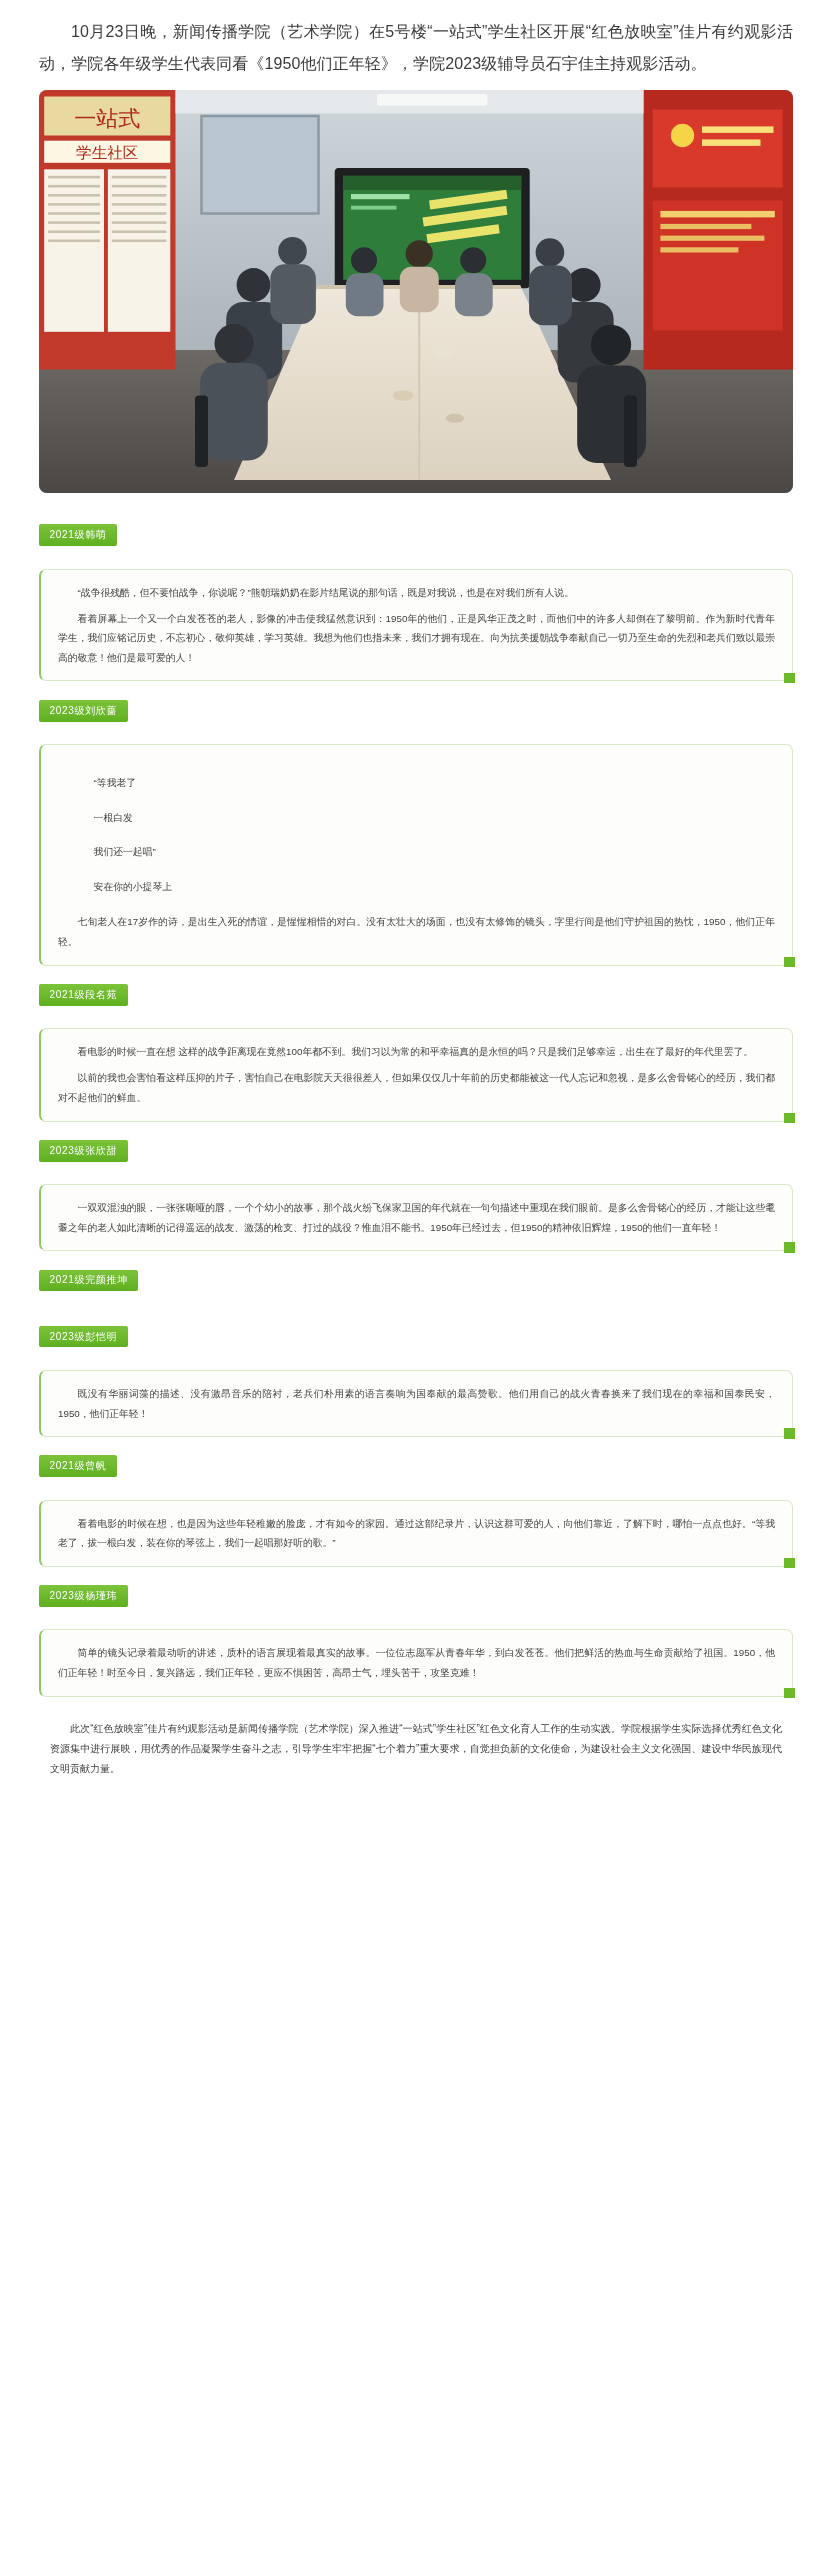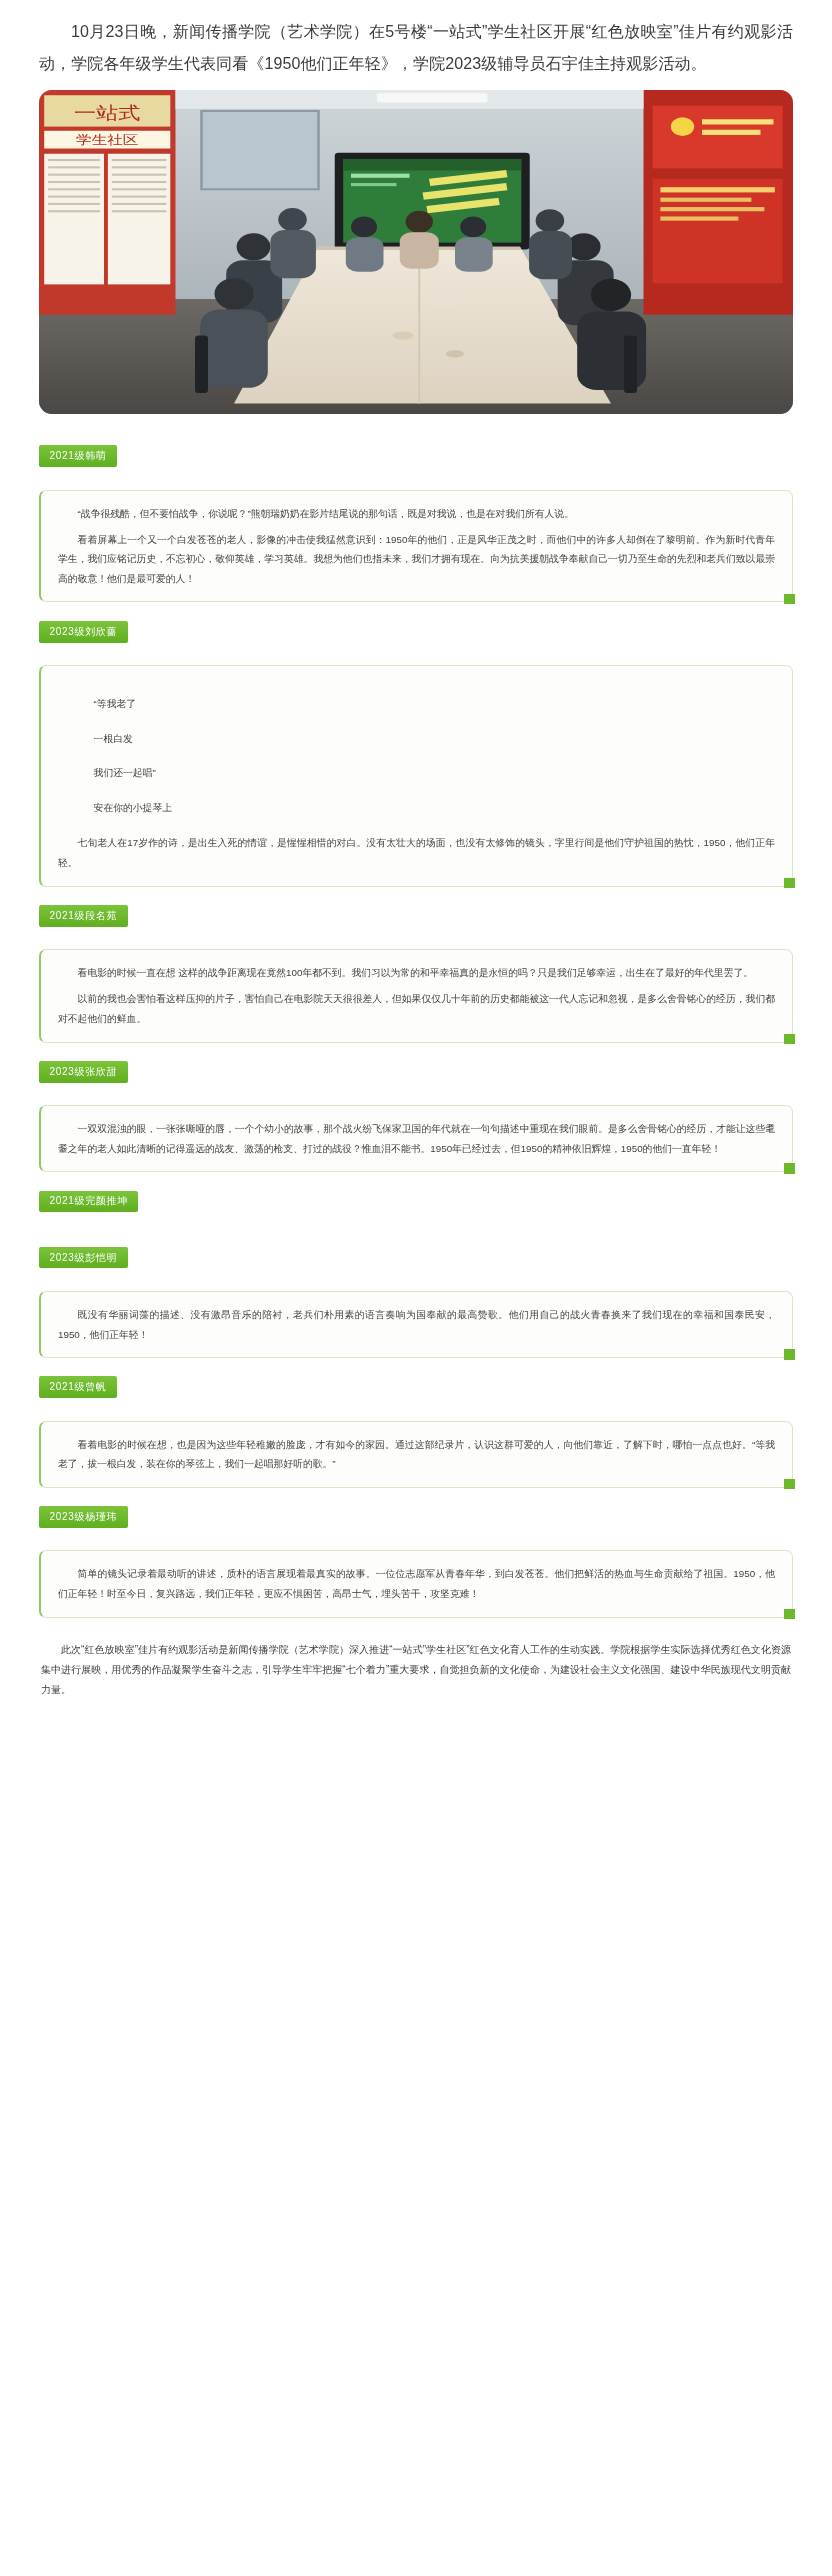--- a/index.html
+++ b/index.html
@@ -32,23 +32,23 @@
     text-align: justify;
     letter-spacing: 0.1px;
   }
   .photo-wrap {
     margin: 10.4px 0 14.3px 0;
     width: 100%;
     display: block;
   }
   .photo {
     width: 100%;
-    height: 324px;
+    height: 403px;
     display: block;
-    border-radius: 13px;
+    border-radius: 8px;
     overflow: hidden;
     position: relative;
     background: #8e9aa4;
   }
   .photo svg { display:block; width:100%; height:100%; }
 
   .name-tag {
     display: inline-block;
     background: #6eb92b;
     background: linear-gradient(180deg,#7cc33a 0%, #5faf20 100%);
@@ -93,21 +93,21 @@
     line-height: 1.9;
   }
   .closing {
     margin-top: 22px;
   }
   .closing p {
     font-size: 10px;
     line-height: 2.0;
     color: #3b3b3b;
     text-indent: 2em;
-    margin: 2px;
+    margin: 11px;
     text-align: justify;
   }
   .sec { margin-bottom: 1.3px; }
 </style>
 </head>
 <body>
 
 <div class="page">
   <div class="inner">
 

